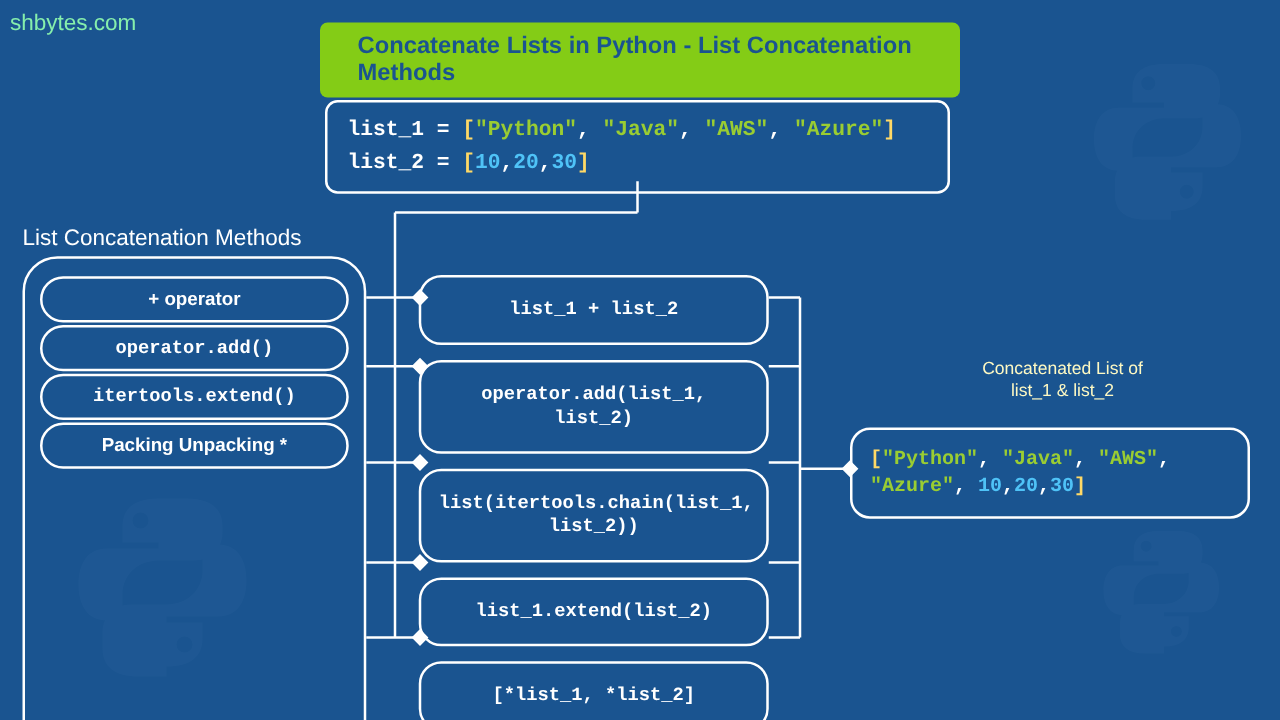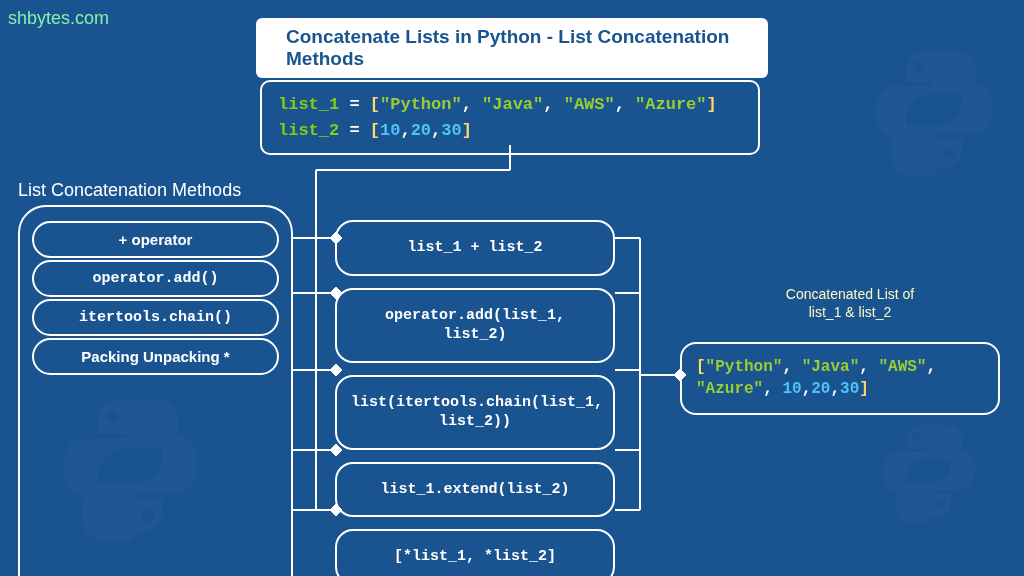--- a/index.html
+++ b/index.html
@@ -26,42 +26,42 @@
     left: 8px;
     color: #86efac;
     font-size: 18px;
     font-weight: 500;
   }
   .title {
     position: absolute;
     top: 18px;
     left: 50%;
     transform: translateX(-50%);
-    background: #ffffff;
+    background: #84cc16;
     color: #1a5490;
     padding: 8px 30px;
     border-radius: 6px;
     font-size: 19px;
     font-weight: 700;
   }
   .code-box {
     position: absolute;
     top: 80px;
     left: 260px;
     width: 500px;
     border: 2px solid #fff;
     border-radius: 10px;
     padding: 10px 16px;
     font-family: 'Courier New', monospace;
     font-size: 17px;
     font-weight: bold;
     color: #fff;
     line-height: 1.5;
   }
-  .kw-var { color: #84cc16; }
+  .kw-var { color: #ffffff; }
   .eq { color: #fff; }
   .br { color: #ffd966; }
   .str { color: #9acd32; }
   .num { color: #4fc3f7; }
   .comma { color: #fff; }
   .methods-label {
     position: absolute;
     top: 180px;
     left: 18px;
     color: #fff;
@@ -188,21 +188,21 @@
     <span class="eq"> = </span>
     <span class="br">[</span><span class="num">10</span><span class="comma">,</span><span class="num">20</span><span class="comma">,</span><span class="num">30</span><span class="br">]</span>
   </div>
 </div>
 
 <div class="methods-label">List Concatenation Methods</div>
 
 <div class="methods-group">
   <div class="method-pill sans">+ operator</div>
   <div class="method-pill mono">operator.add()</div>
-  <div class="method-pill mono">itertools.chain()</div>
+  <div class="method-pill mono">itertools.extend()</div>
   <div class="method-pill sans">Packing Unpacking *</div>
 </div>
 
 <div class="examples">
   <div class="example-pill">list_1 + list_2</div>
   <div class="example-pill">operator.add(list_1, list_2)</div>
   <div class="example-pill">list(itertools.chain(list_1, list_2))</div>
   <div class="example-pill">list_1.extend(list_2)</div>
   <div class="example-pill">[*list_1, *list_2]</div>
 </div>

